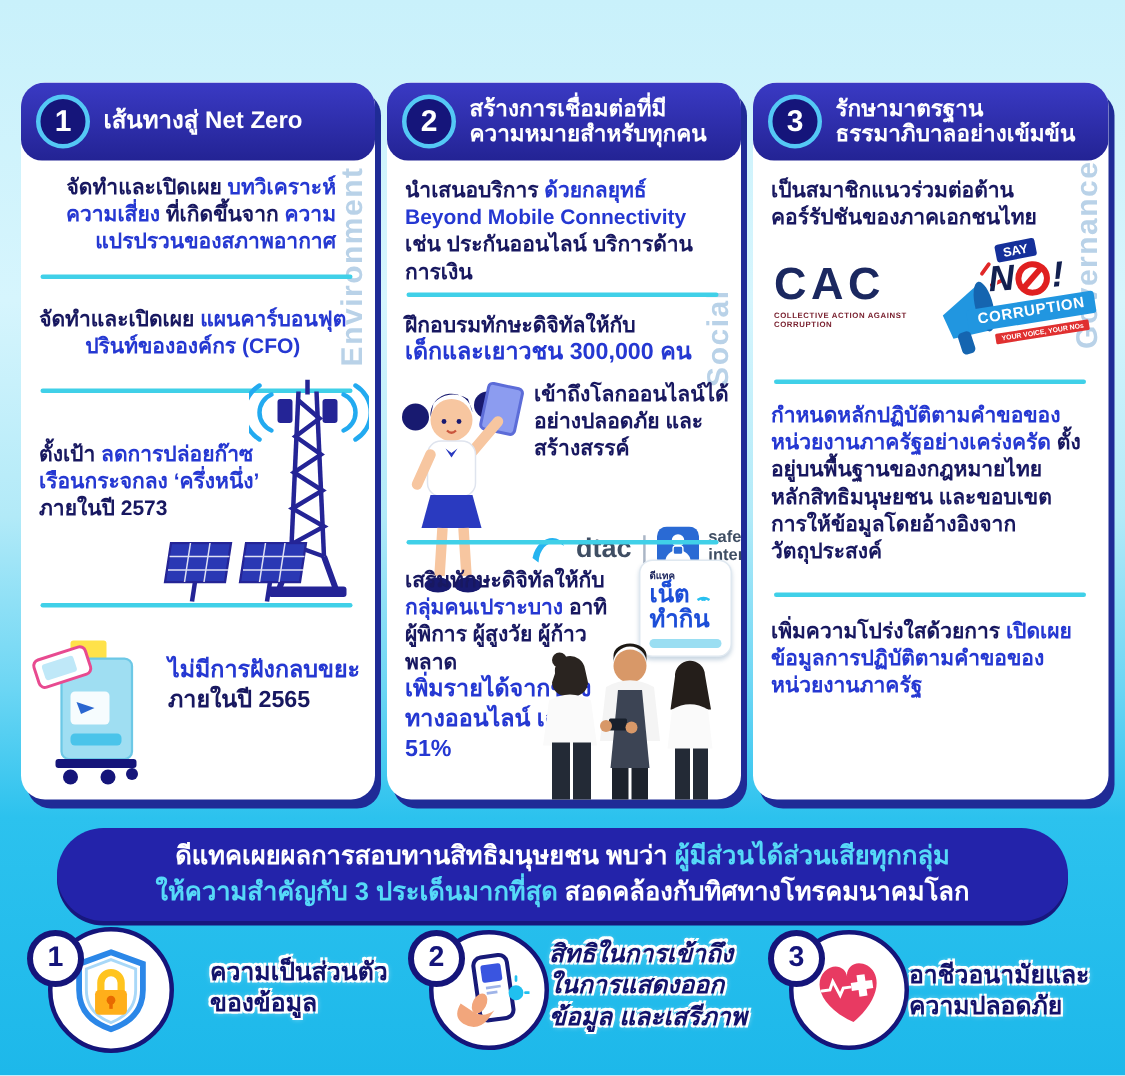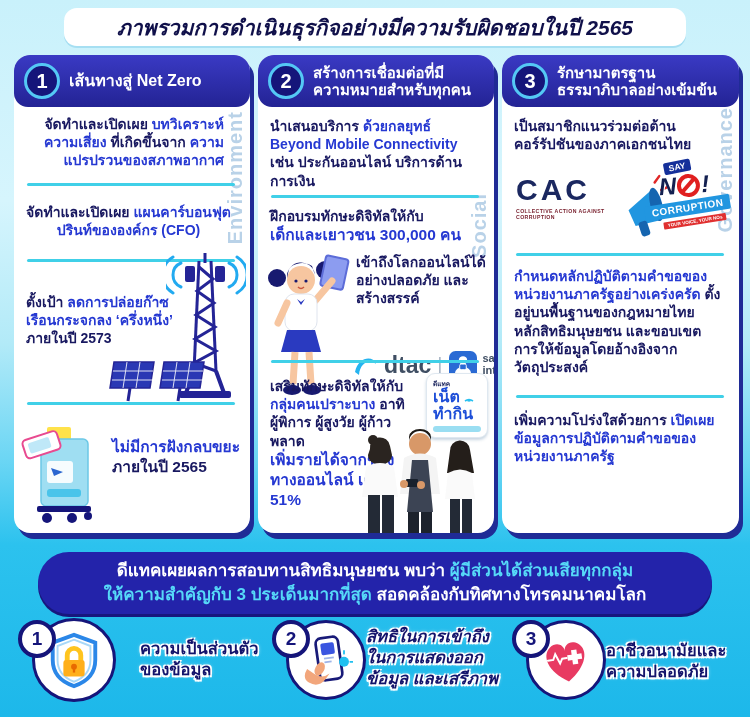--- a/index.html
+++ b/index.html
@@ -28,21 +28,21 @@
   .vlabel{writing-mode:vertical-rl;transform:rotate(180deg);font-weight:700;font-size:20px;
     color:#b9d2e8;letter-spacing:1px;}
 
   .para{font-size:14px;font-weight:700;color:#181860;line-height:1.3;margin:0;}
   .hl{color:#2538d2;}
   .big{font-size:15.5px;}
   .divider{height:3px;background:#40d0e8;border-radius:2px;}
 
   
   .dtac-row{display:flex;align-items:center;gap:6px;}
-  .dtac-word{font-size:23px;font-weight:700;color:#3f4e63;}
+  .dtac-word{font-size:18px;font-weight:700;color:#3f4e63;}
   .pipe{color:#aab6c6;font-size:20px;font-weight:400;}
   .safe-txt{font-size:11px;font-weight:700;color:#3f4e63;line-height:1.05;}
 
   .cac-big{font-size:30px;font-weight:800;letter-spacing:3px;color:#1b2860;line-height:1;}
   .cac-sub{font-size:5.2px;font-weight:700;color:#7a2230;letter-spacing:.4px;width:102px;margin-top:3px;}
 
   .sayno{transform:rotate(-4deg);}
   .sayno-say{position:absolute;left:46px;top:0;background:#15309a;color:#fff;font-size:8.5px;font-weight:800;
     padding:1px 5px;transform:rotate(-7deg);border-radius:2px;}
   .sayno-no{position:absolute;left:40px;top:11px;display:flex;align-items:center;font-weight:800;font-style:italic;
@@ -75,23 +75,20 @@
     box-sizing:border-box;display:flex;align-items:center;justify-content:center;
     color:#15157a;font-size:19px;font-weight:800;z-index:3;}
   .b-label{font-size:16.5px;font-weight:800;color:#13136b;line-height:1.28;
     text-shadow:-1.5px -1.5px 0 #fff,1.5px -1.5px 0 #fff,-1.5px 1.5px 0 #fff,1.5px 1.5px 0 #fff,0 0 4px #fff;}
 </style>
 </head>
 <body>
 
 <div class="page">
 
-  <div class="abs title-pill">
-    <span>ภาพรวมการดำเนินธุรกิจอย่างมีความรับผิดชอบในปี 2565</span>
-  </div>
 
   <div class="abs card card1">
     <div class="card-header">
       <div class="num-circle">1</div>
       <div class="hdr-txt hdr-one">เส้นทางสู่ Net Zero</div>
     </div>
     <div class="abs vlabel" style="right:3px;top:56px;">Environment</div>
 
     <p class="abs para" style="left:12px;top:60px;width:198px;text-align:right;">
       <span>จัดทำและเปิดเผย </span><span class="hl">บทวิเคราะห์ความเสี่ยง</span><span> ที่เกิดขึ้นจาก </span><span class="hl">ความแปรปรวนของสภาพอากาศ</span>

